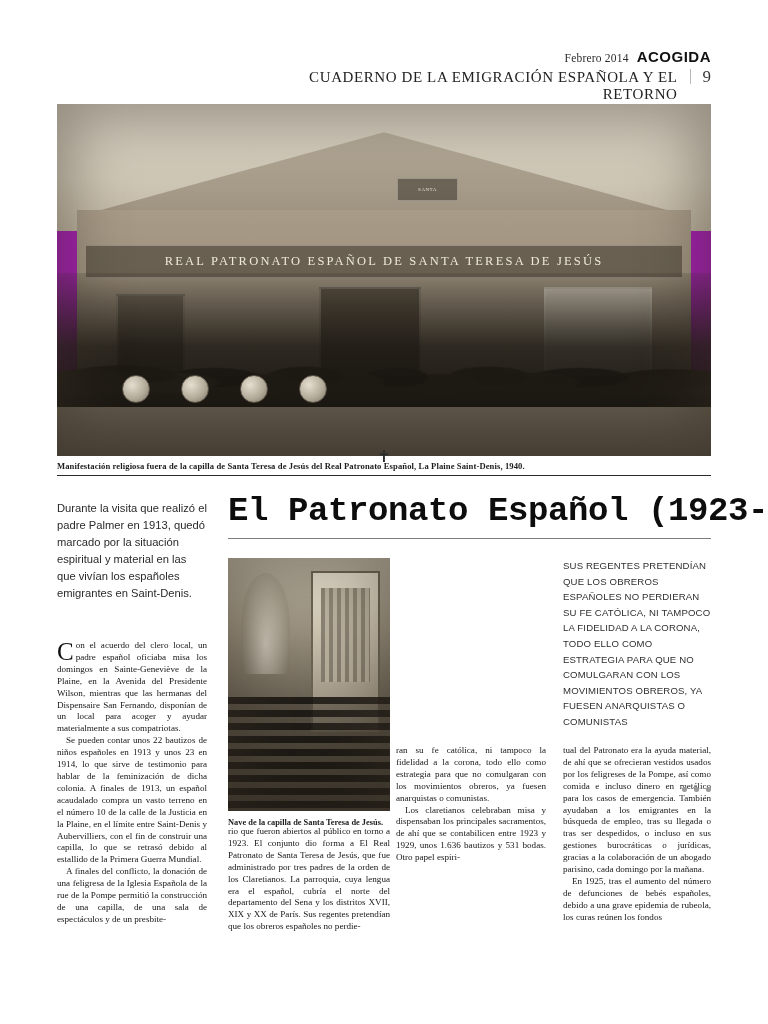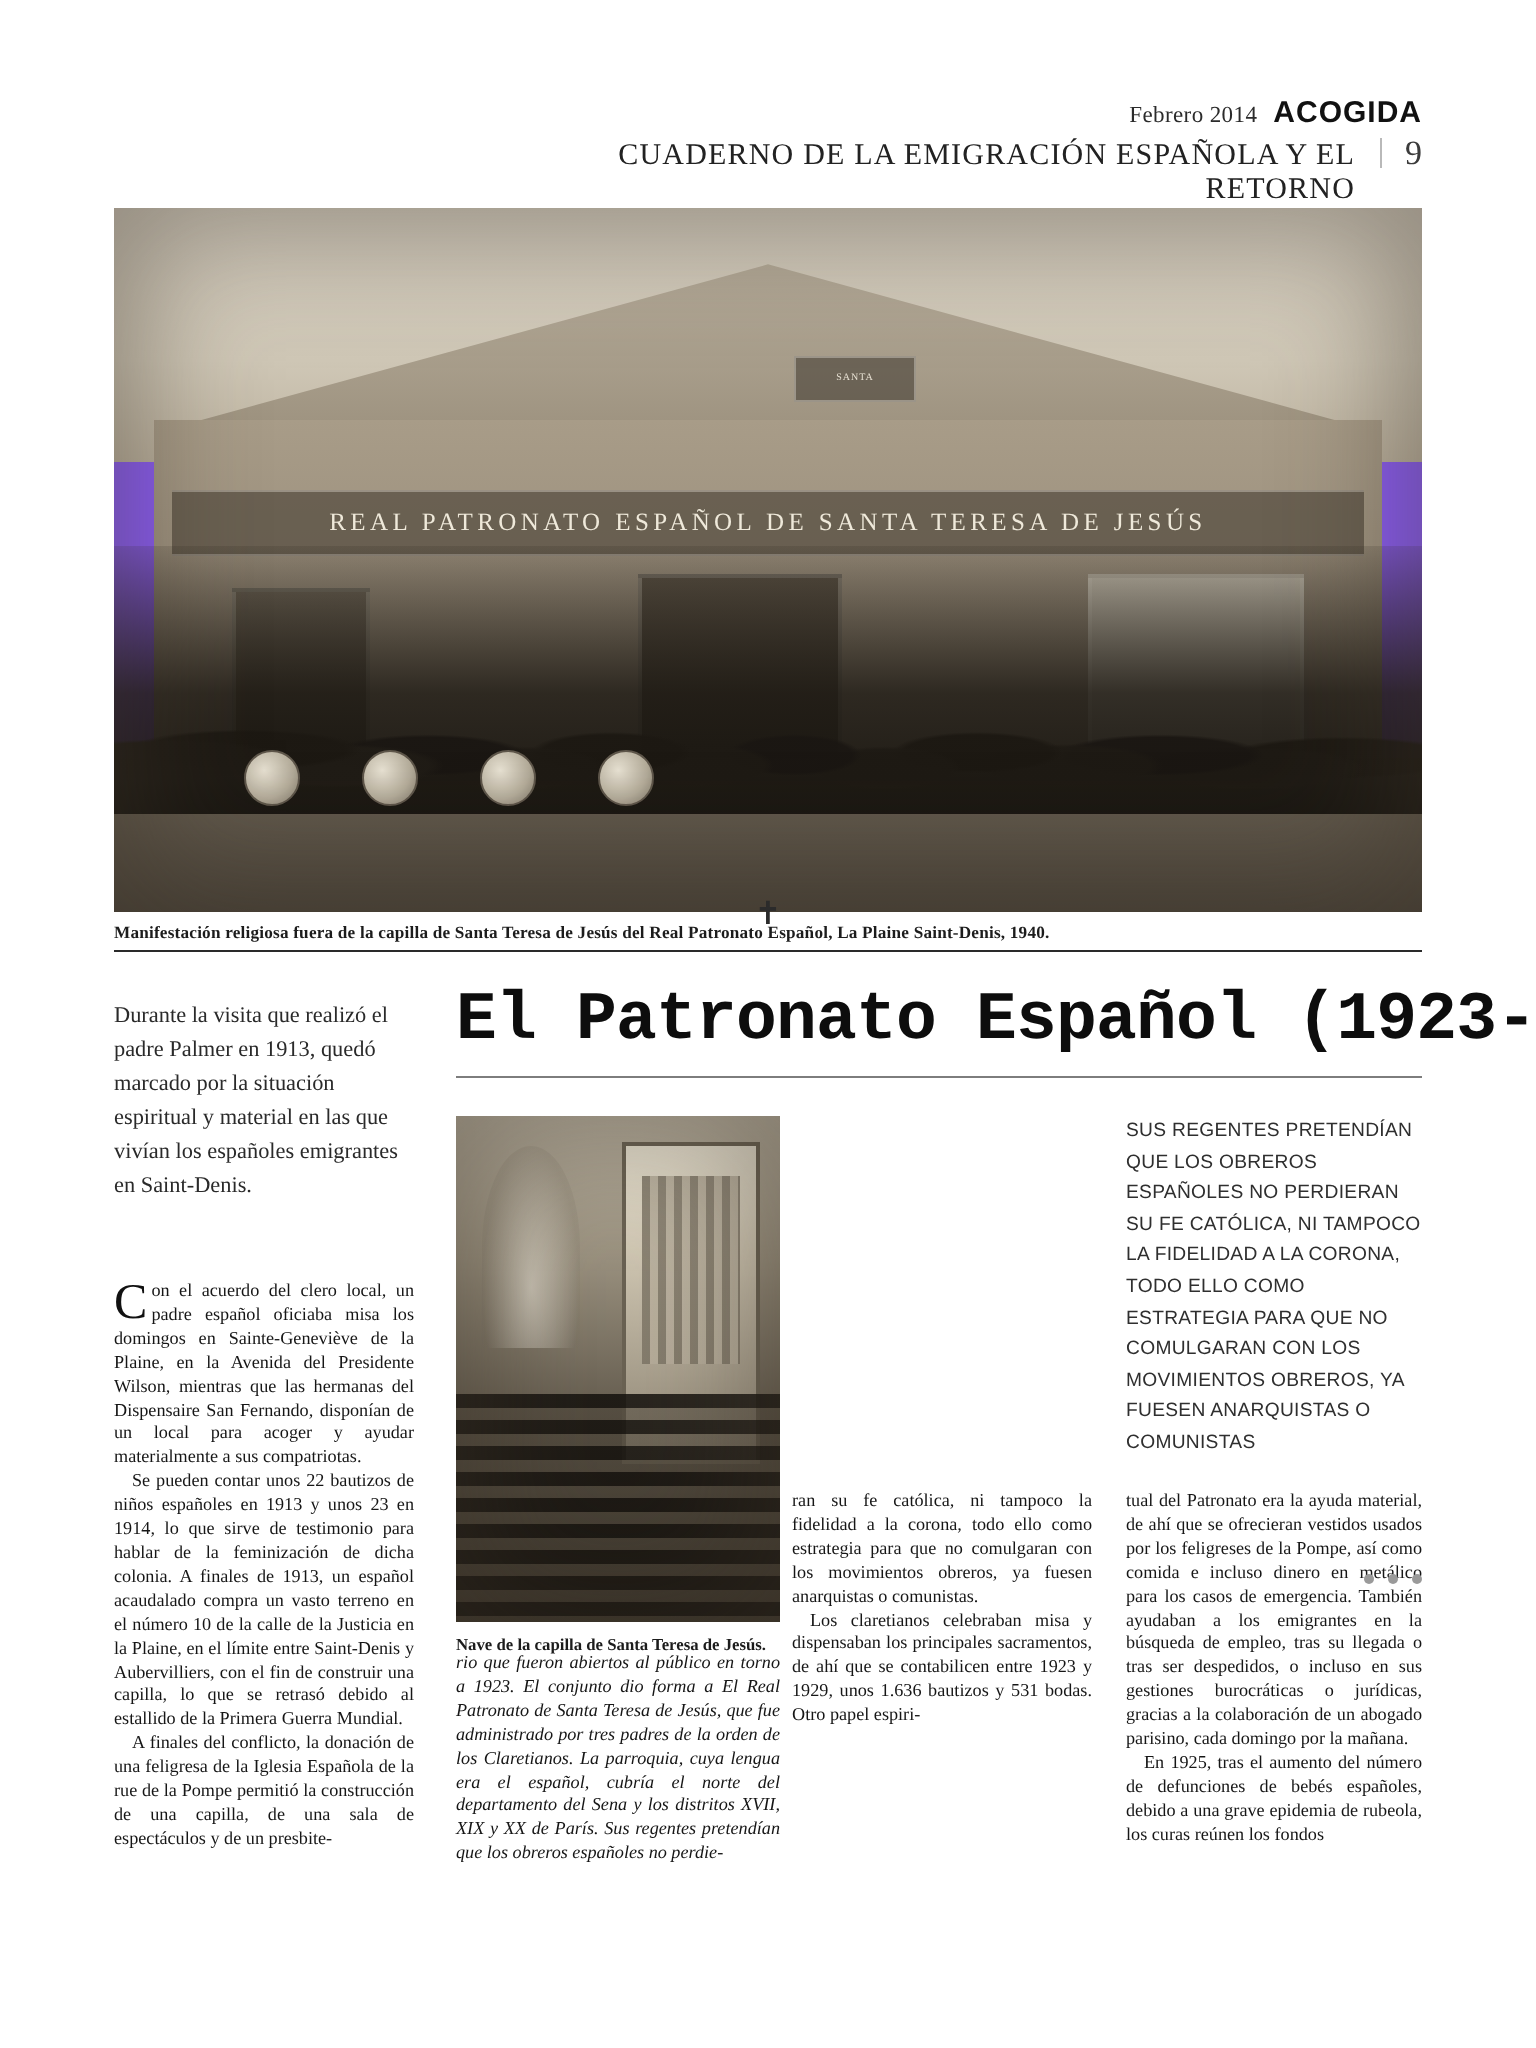--- a/index.html
+++ b/index.html
@@ -79,21 +79,21 @@
     color: #3b3b3b;
   }
 
   
   .photo-main {
     position: absolute;
     left: 57px;
     top: 104px;
     width: 654px;
     height: 352px;
-    background: #8b5cf6;
+    background: #a21caf;
     overflow: hidden;
   }
   .sky {
     position: absolute; left:0; top:0; width:100%; height:36%;
     background: linear-gradient(180deg, #d9d2c4 0%, #cfc7b6 60%, #bdb3a0 100%);
   }
   .roof {
     position: absolute;
     left: 3%;
     top: 8%;
@@ -227,21 +227,21 @@
     height: 1px;
     background: #2a2a2a;
   }
 
   
   .lede {
     position: absolute;
     left: 57px;
     top: 500px;
     width: 150px;
-    font-family: Liberation Serif, serif;
+    font-family: Liberation Sans, sans-serif;
     font-size: 11.2px;
     line-height: 17px;
     color: #2a2a2a;
   }
 
   
   .headline {
     position: absolute;
     left: 228px;
     top: 492px;
@@ -335,21 +335,21 @@
     font-family: "Liberation Serif", serif;
     font-size: 9.1px;
     line-height: 11.9px;
     text-align: justify;
     color: #161616;
     hyphens: auto;
   }
   .col p { margin: 0 0 0 0; text-indent: 9px; }
   .col p + p { margin-top: 0px; }
   .col-1 { left: 57px; top: 640px; width: 150px; }
-  .col-2 { left: 228px; top: 826px; width: 162px; font-style: italic; }
+  .col-2 { left: 228px; top: 826px; width: 162px; }
   .col-3 { left: 396px; top: 745px; width: 150px; }
   .col-4 { left: 563px; top: 745px; width: 148px; }
 
   .dropcap-para {
     text-indent: 0 !important;
   }
   .dropcap {
     float: left;
     font-family: "Liberation Serif", serif;
     font-size: 25px;

